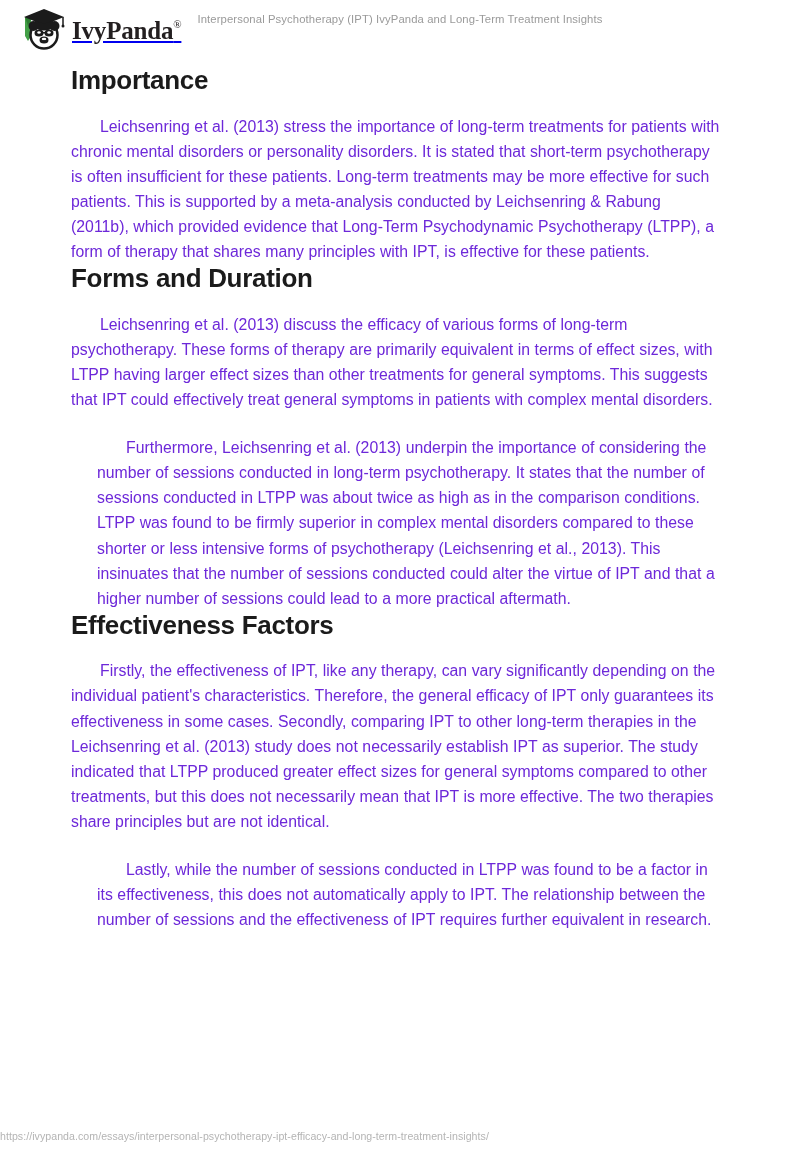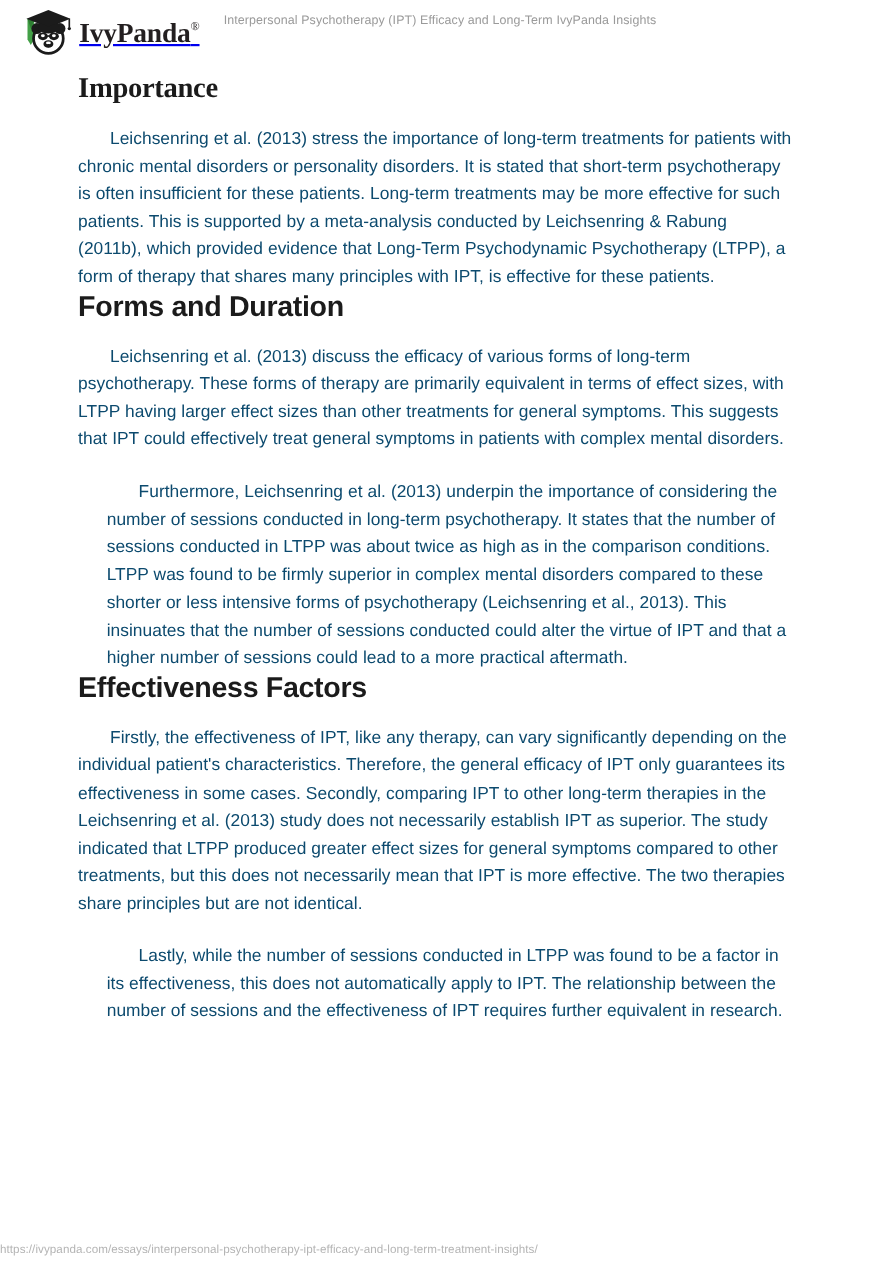--- a/index.html
+++ b/index.html
@@ -93,28 +93,28 @@
   h2.section-heading {
     font-size: 26px;
     line-height: 1.1;
     font-weight: 700;
     color: #1b1b1b;
     margin: 0;
     letter-spacing: -0.3px;
     font-stretch: condensed;
   }
 
-  .sec-importance   { margin-top: 0px; font-family: Liberation Serif, serif; }
+  .sec-importance   { margin-top: 0px; }
   .sec-forms        { margin-top: 33px; }
   .sec-effect       { margin-top: 33px; }
 
   p.body-par {
     font-size: 15.8px;
     line-height: 25.1px;
-    color: #0c4a6e;
+    color: #6d28d9;
     margin: 0;
     text-indent: 29px;
     text-align: left;
     letter-spacing: 0.02px;
     word-spacing: 0.1px;
   }
   p.first-after-heading { margin-top: 19px; }
   p.par-gap { margin-top: 23px; margin-left: 26px; }
 
   
@@ -162,21 +162,21 @@
         <rect x="54.6" y="68" width="2.8" height="6" fill="#1b1b1b"></rect>
 
         <path d="M56 6 L96 22 L56 38 L16 22 Z" fill="#1b1b1b"></path>
         <path d="M38 29 L38 44 Q56 54 74 44 L74 29 L56 36 Z" fill="#1b1b1b"></path>
         <path d="M94 22 L94 38" stroke="#1b1b1b" stroke-width="3" fill="none"></path>
         <circle cx="94" cy="40" r="3" fill="#1b1b1b"></circle>
       </svg>
       <span class="brand-word"><span>IvyPanda</span><sup>®</sup></span>
     </a>
 
-    <div class="running-title">Interpersonal Psychotherapy (IPT) Efficacy and Long-Term IvyPanda Insights</div>
+    <div class="running-title">Interpersonal Psychotherapy (IPT) IvyPanda and Long-Term Treatment Insights</div>
   </div>
 
   <main class="content">
 
     <h2 class="section-heading sec-importance">Importance</h2>
     <p class="body-par first-after-heading">Leichsenring et al. (2013) stress the importance of long-term treatments for patients with chronic mental disorders or personality disorders. It is stated that short-term psychotherapy is often insufficient for these patients. Long-term treatments may be more effective for such patients. This is supported by a meta-analysis conducted by Leichsenring &amp; Rabung (2011b), which provided evidence that Long-Term Psychodynamic Psychotherapy (LTPP), a form of therapy that shares many principles with IPT, is effective for these patients.</p>
 
     <h2 class="section-heading sec-forms">Forms and Duration</h2>
     <p class="body-par first-after-heading">Leichsenring et al. (2013) discuss the efficacy of various forms of long-term psychotherapy. These forms of therapy are primarily equivalent in terms of effect sizes, with LTPP having larger effect sizes than other treatments for general symptoms. This suggests that IPT could effectively treat general symptoms in patients with complex mental disorders.</p>
     <p class="body-par par-gap">Furthermore, Leichsenring et al. (2013) underpin the importance of considering the number of sessions conducted in long-term psychotherapy. It states that the number of sessions conducted in LTPP was about twice as high as in the comparison conditions. LTPP was found to be firmly superior in complex mental disorders compared to these shorter or less intensive forms of psychotherapy (Leichsenring et al., 2013). This insinuates that the number of sessions conducted could alter the virtue of IPT and that a higher number of sessions could lead to a more practical aftermath.</p>

